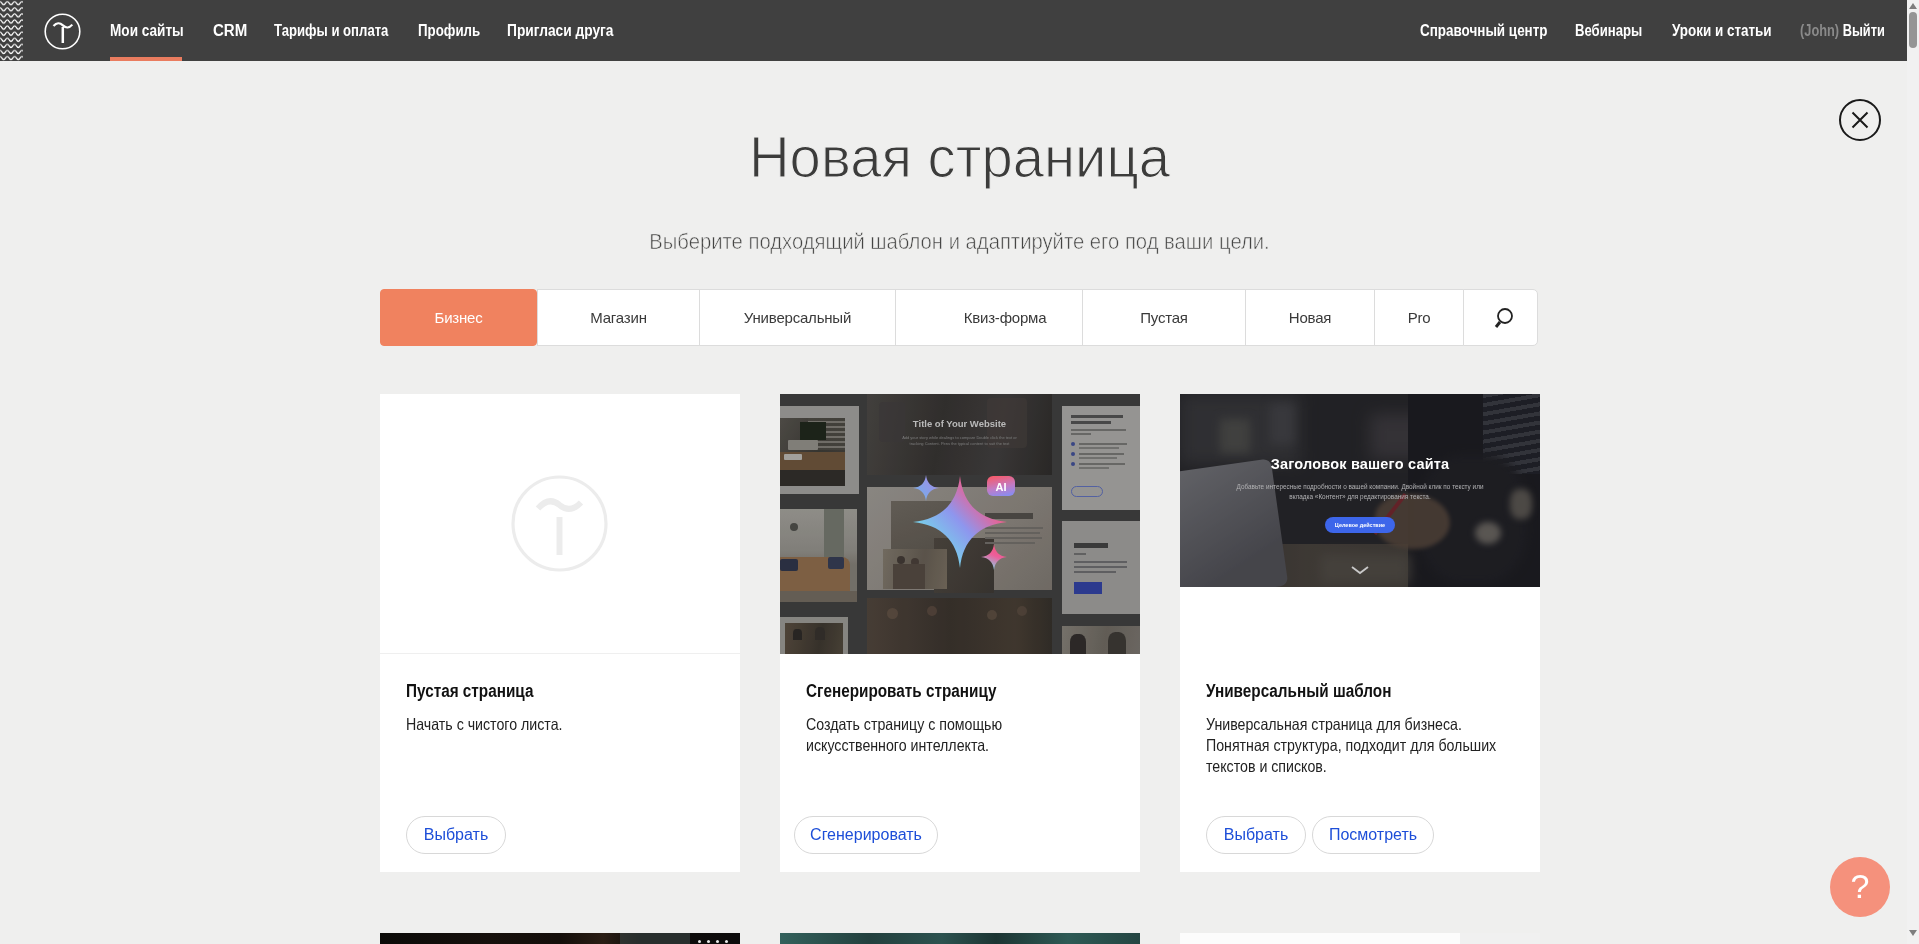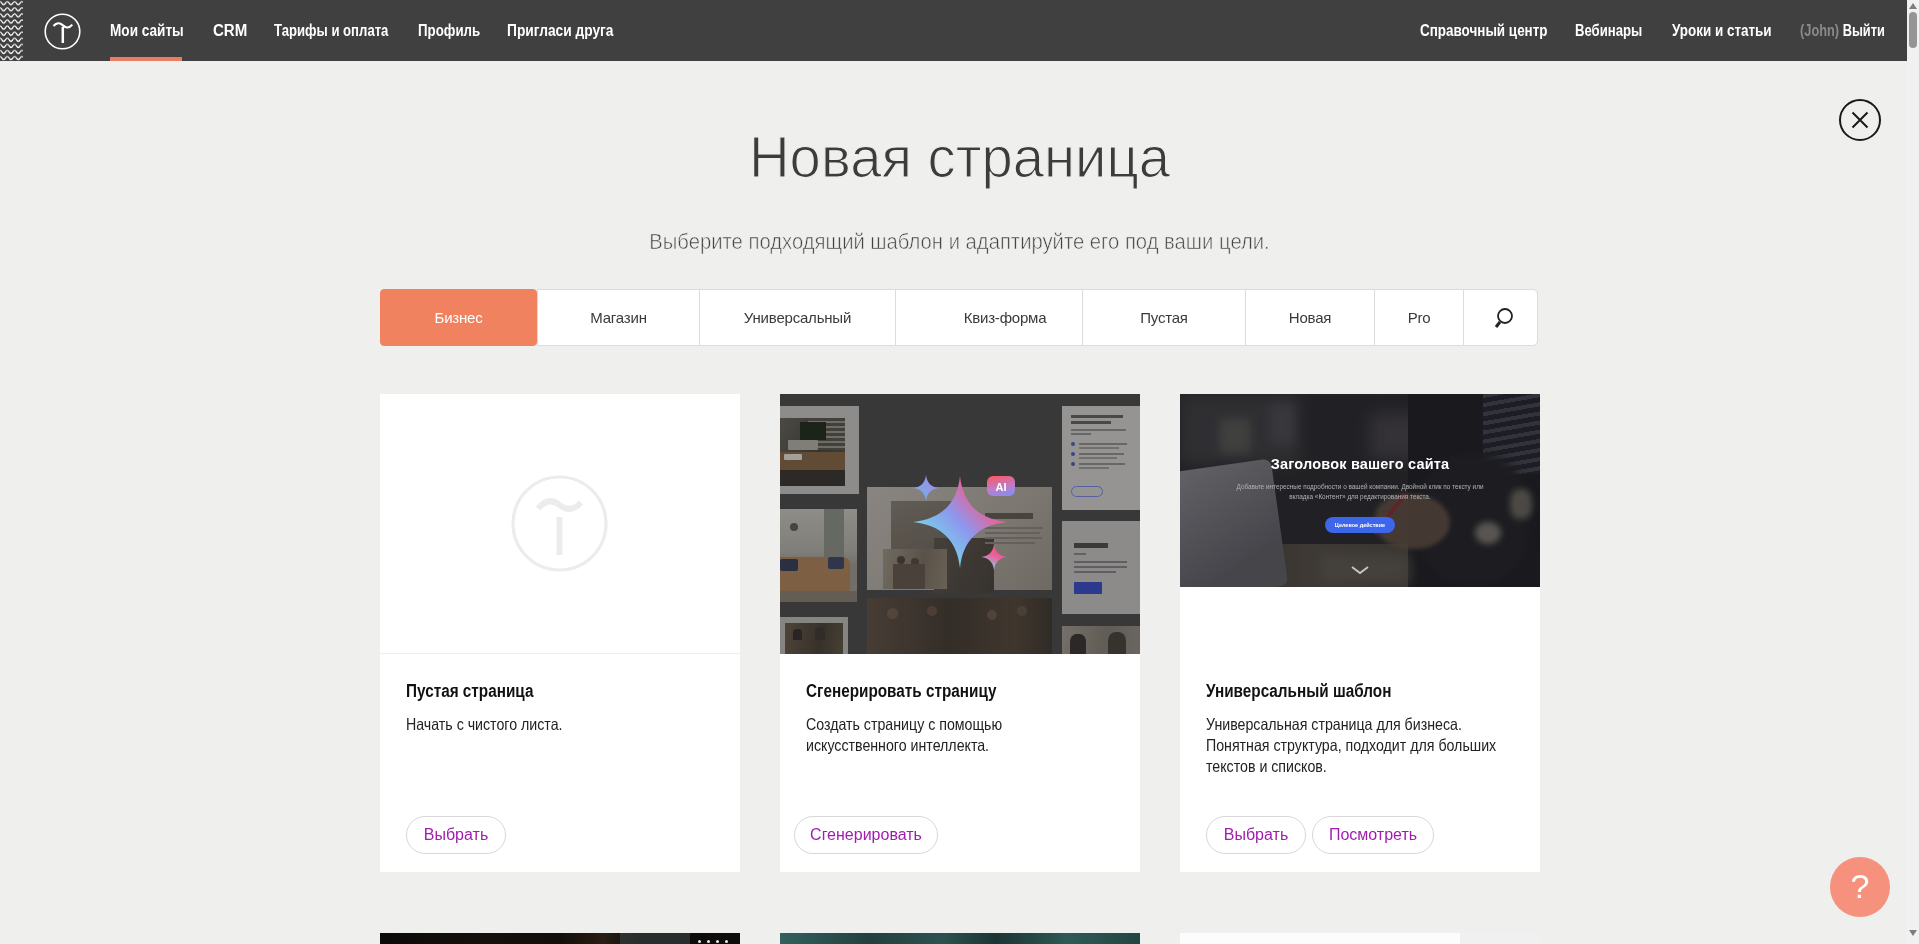--- a/index.html
+++ b/index.html
@@ -25,21 +25,21 @@
   .tabs { position:absolute; left:380px; top:289px; height:57px; }
   .tab { position:absolute; top:0; height:57px; background:#fff; border:1px solid #dcdcdc;
     color:#3a3a3a; font-size:15px; letter-spacing:-0.2px; text-align:center; line-height:55px; }
   .tab.active { background:#f0825f; border-color:#f0825f; color:#fff; border-radius:4px; }
 
   
   .card { position:absolute; width:360px; background:#fff; }
   .card .title { position:absolute; left:26px; top:287px; font-size:18px; font-weight:bold; color:#111; transform:scaleX(0.85); transform-origin:0 0; white-space:nowrap; }
   .card .desc { position:absolute; left:26px; top:320px; font-size:16.5px; color:#222; line-height:21px; transform:scaleX(0.86); transform-origin:0 0; white-space:nowrap; }
   .btn { position:absolute; top:422px; height:38px; border:1px solid #d8d8d8; border-radius:19px;
-    background:#fff; color:#a21caf; font-size:16px; text-align:center; line-height:36px; }
+    background:#fff; color:#1d4ed8; font-size:16px; text-align:center; line-height:36px; }
 
   .imgarea { position:absolute; left:0; top:0; width:360px; height:260px; overflow:hidden; }
 
   
   .collage { background:#3c3c3c; }
   .ctile { position:absolute; }
 
   
   .sbar { position:absolute; left:1907px; top:0; width:12px; height:944px; background:#f1f1f1; }
   .sthumb { position:absolute; left:2px; top:12px; width:8px; height:36px; background:#959595; border-radius:4px; }
@@ -134,20 +134,26 @@
       <div style="position:absolute;left:48px;top:48px;width:16px;height:12px;background:#323850;border-radius:2px;"></div>
       <div style="position:absolute;left:0;top:82px;width:77px;height:11px;background:#6e665c;"></div>
     </div>
     <div class="ctile" style="left:0;top:223px;width:68px;height:37px;background:#94938f;">
       <div style="position:absolute;left:5px;top:6px;width:58px;height:31px;background:linear-gradient(100deg,#55493c,#3a342c 60%,#4c4438);">
         <div style="position:absolute;left:8px;top:6px;width:9px;height:11px;background:#2a2624;border-radius:40% 40% 0 0;"></div>
         <div style="position:absolute;left:30px;top:4px;width:10px;height:13px;background:#332e2a;border-radius:40% 40% 0 0;"></div>
       </div>
     </div>
 
+    <div class="ctile" style="left:87px;top:0;width:185px;height:81px;background:linear-gradient(100deg,#474441,#33302e 40%,#3d3a3a 70%,#2b2927);">
+      <div style="position:absolute;left:12px;top:8px;width:26px;height:40px;background:#3e3a3c;border-radius:4px;opacity:0.6;"></div>
+      <div style="position:absolute;left:120px;top:4px;width:40px;height:50px;background:#443e3a;border-radius:4px;opacity:0.6;"></div>
+      <div style="position:absolute;left:0;top:24px;width:185px;text-align:center;color:#cfcfcf;font-size:9.5px;font-weight:bold;">Title of Your Website</div>
+      <div style="position:absolute;left:30px;top:41px;width:125px;text-align:center;color:#8a8a8a;font-size:4px;line-height:5.5px;">Add your story while dealings to compare Double click the text or tracking Content. Pens the typical content to suit the text</div>
+    </div>
     <div class="ctile" style="left:87px;top:93px;width:185px;height:103px;background:linear-gradient(135deg,#98948f,#89837c 60%,#7a746d);">
       <div style="position:absolute;left:24px;top:14px;width:62px;height:78px;background:linear-gradient(160deg,#6a645c,#544e46);"></div>
       <div style="position:absolute;left:67px;top:51px;width:60px;height:55px;background:linear-gradient(120deg,#4a443d,#3a3530);"></div>
       <div style="position:absolute;left:16px;top:62px;width:64px;height:40px;background:linear-gradient(100deg,#7c7468,#625a50 60%,#746a5c);">
         <div style="position:absolute;left:14px;top:7px;width:8px;height:8px;background:#3e3632;border-radius:50%;"></div>
         <div style="position:absolute;left:28px;top:9px;width:8px;height:8px;background:#463c36;border-radius:50%;"></div>
         <div style="position:absolute;left:10px;top:15px;width:32px;height:25px;background:#50463e;"></div>
       </div>
       <div style="position:absolute;left:118px;top:26px;width:48px;height:6px;background:#4e4a46;"></div>
       <div style="position:absolute;left:118px;top:40px;width:58px;height:2px;background:#6e6a66;"></div>

